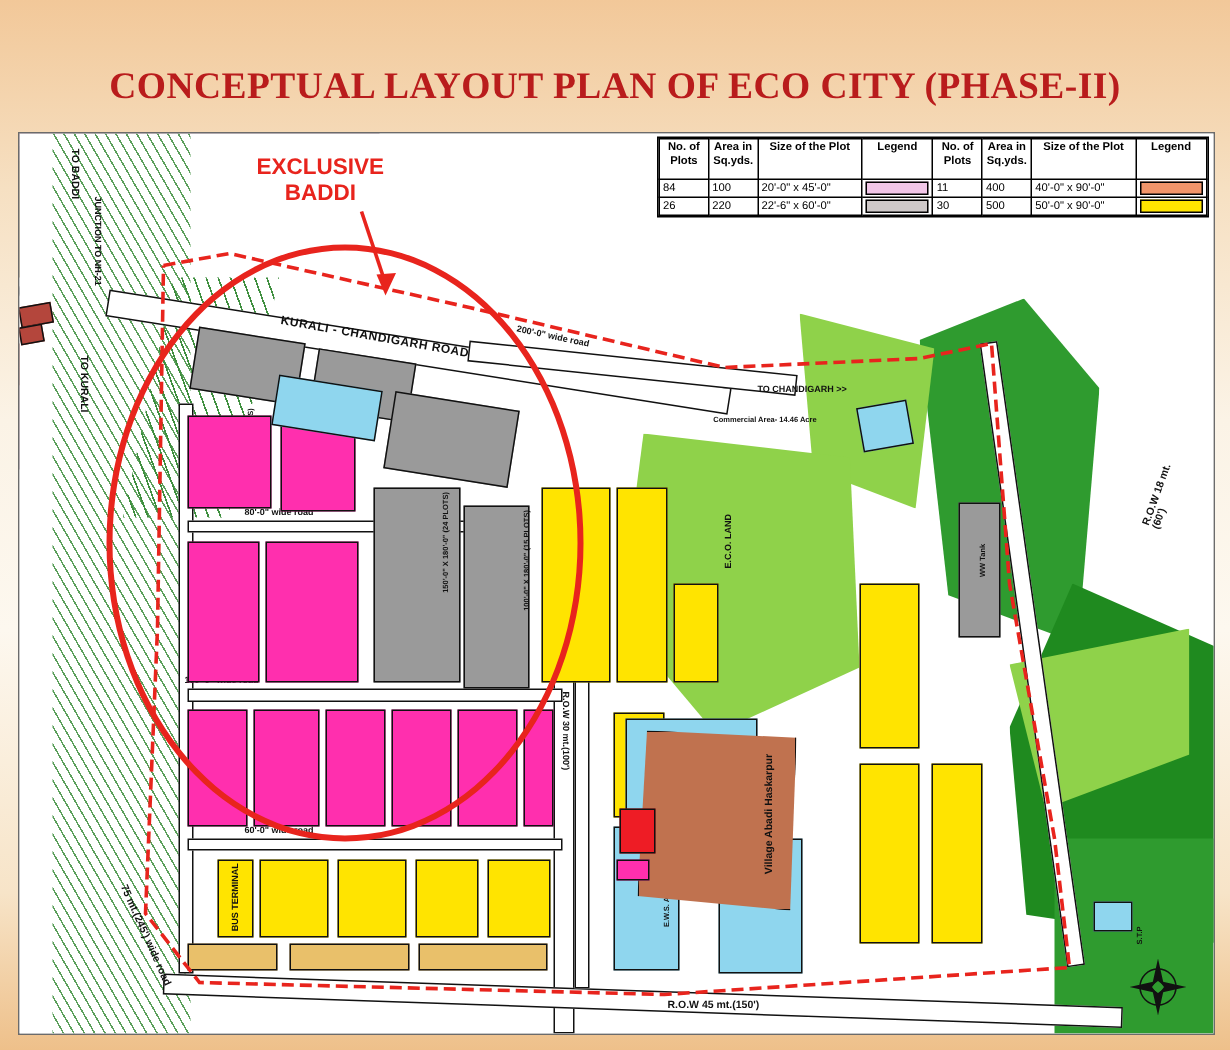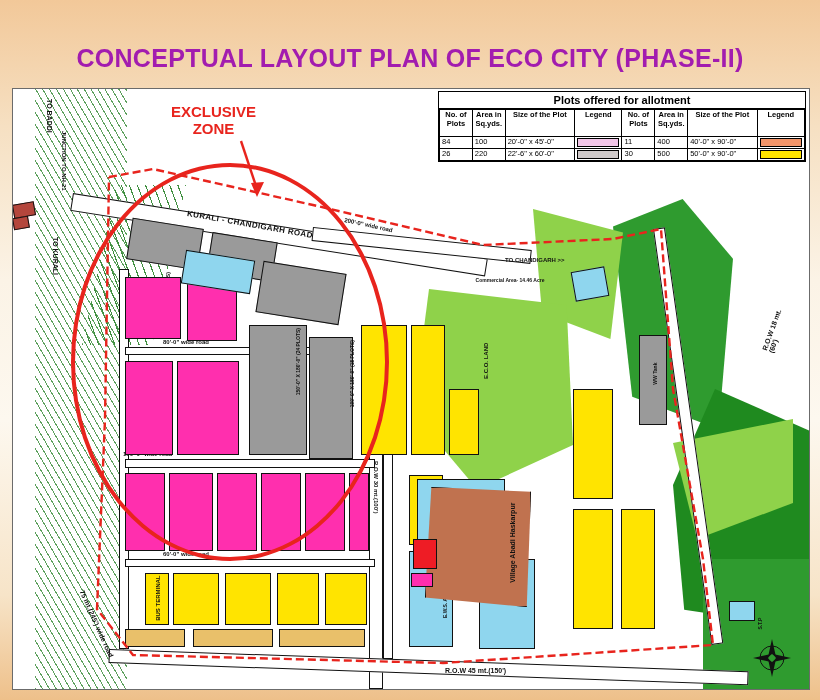--- a/index.html
+++ b/index.html
@@ -7,22 +7,22 @@
     width:820px;height:700px;overflow:hidden;
     font-family:"Liberation Sans",sans-serif;
     background:linear-gradient(180deg,#f2c899 0%,#f6e0c2 18%,#fbf3e6 40%,#fdf8ef 60%,#f7e4c8 85%,#eec08a 100%);
     position:relative;
   }
   #page{position:absolute;inset:0;}
 
   
   .title{
     position:absolute;left:0;top:44px;width:820px;text-align:center;
-    font-size:25px;font-weight:bold;color:#a21caf;letter-spacing:.3px;
-    font-family:Liberation Sans, sans-serif;
+    font-size:25px;font-weight:bold;color:#b91c1c;letter-spacing:.3px;
+    font-family:Liberation Serif, serif;
   }
 
   
   .mapframe{
     position:absolute;left:12px;top:88px;width:796px;height:600px;
     border:1px solid #6b6b6b;background:#ffffff;overflow:hidden;
   }
 
   
   .land-outer{position:absolute;inset:0;background:#ffffff;}
@@ -217,34 +217,33 @@
       <polyline points="96,88 140,80 300,116 470,156 600,150 648,140 660,300 690,470 700,556 430,574 120,566 84,520 92,330 96,88" fill="none" stroke="#e8241d" stroke-width="2.4" stroke-dasharray="8 4"></polyline>
     </svg>
 
     <div class="zone-circle"></div>
     <svg class="boundary" viewBox="0 0 796 600">
       <line x1="228" y1="52" x2="244" y2="100" stroke="#e8241d" stroke-width="2.4"></line>
       <polygon points="244,108 238,94 251,93" fill="#e8241d"></polygon>
     </svg>
     <div class="zone-text">
       <div>EXCLUSIVE</div>
-      <div>ZONE</div>
+      <div>BADDI</div>
     </div>
 
 
     <svg class="compass" viewBox="0 0 46 46">
       <circle cx="23" cy="23" r="12" fill="none" stroke="#111" stroke-width="1"></circle>
       <polygon points="23,4 27,22 23,19 19,22" fill="#111"></polygon>
       <polygon points="23,42 27,24 23,27 19,24" fill="#111"></polygon>
       <polygon points="4,23 22,19 19,23 22,27" fill="#111"></polygon>
       <polygon points="42,23 24,19 27,23 24,27" fill="#111"></polygon>
     </svg>
 
     <div class="legend">
-      <div class="cap">Plots offered for allotment</div>
       <table class="lt">
         <thead>
           <tr>
             <th style="width:9%">No. of Plots</th>
             <th style="width:9%">Area in Sq.yds.</th>
             <th style="width:19%">Size of the Plot</th>
             <th style="width:13%">Legend</th>
             <th style="width:9%">No. of Plots</th>
             <th style="width:9%">Area in Sq.yds.</th>
             <th style="width:19%">Size of the Plot</th>

